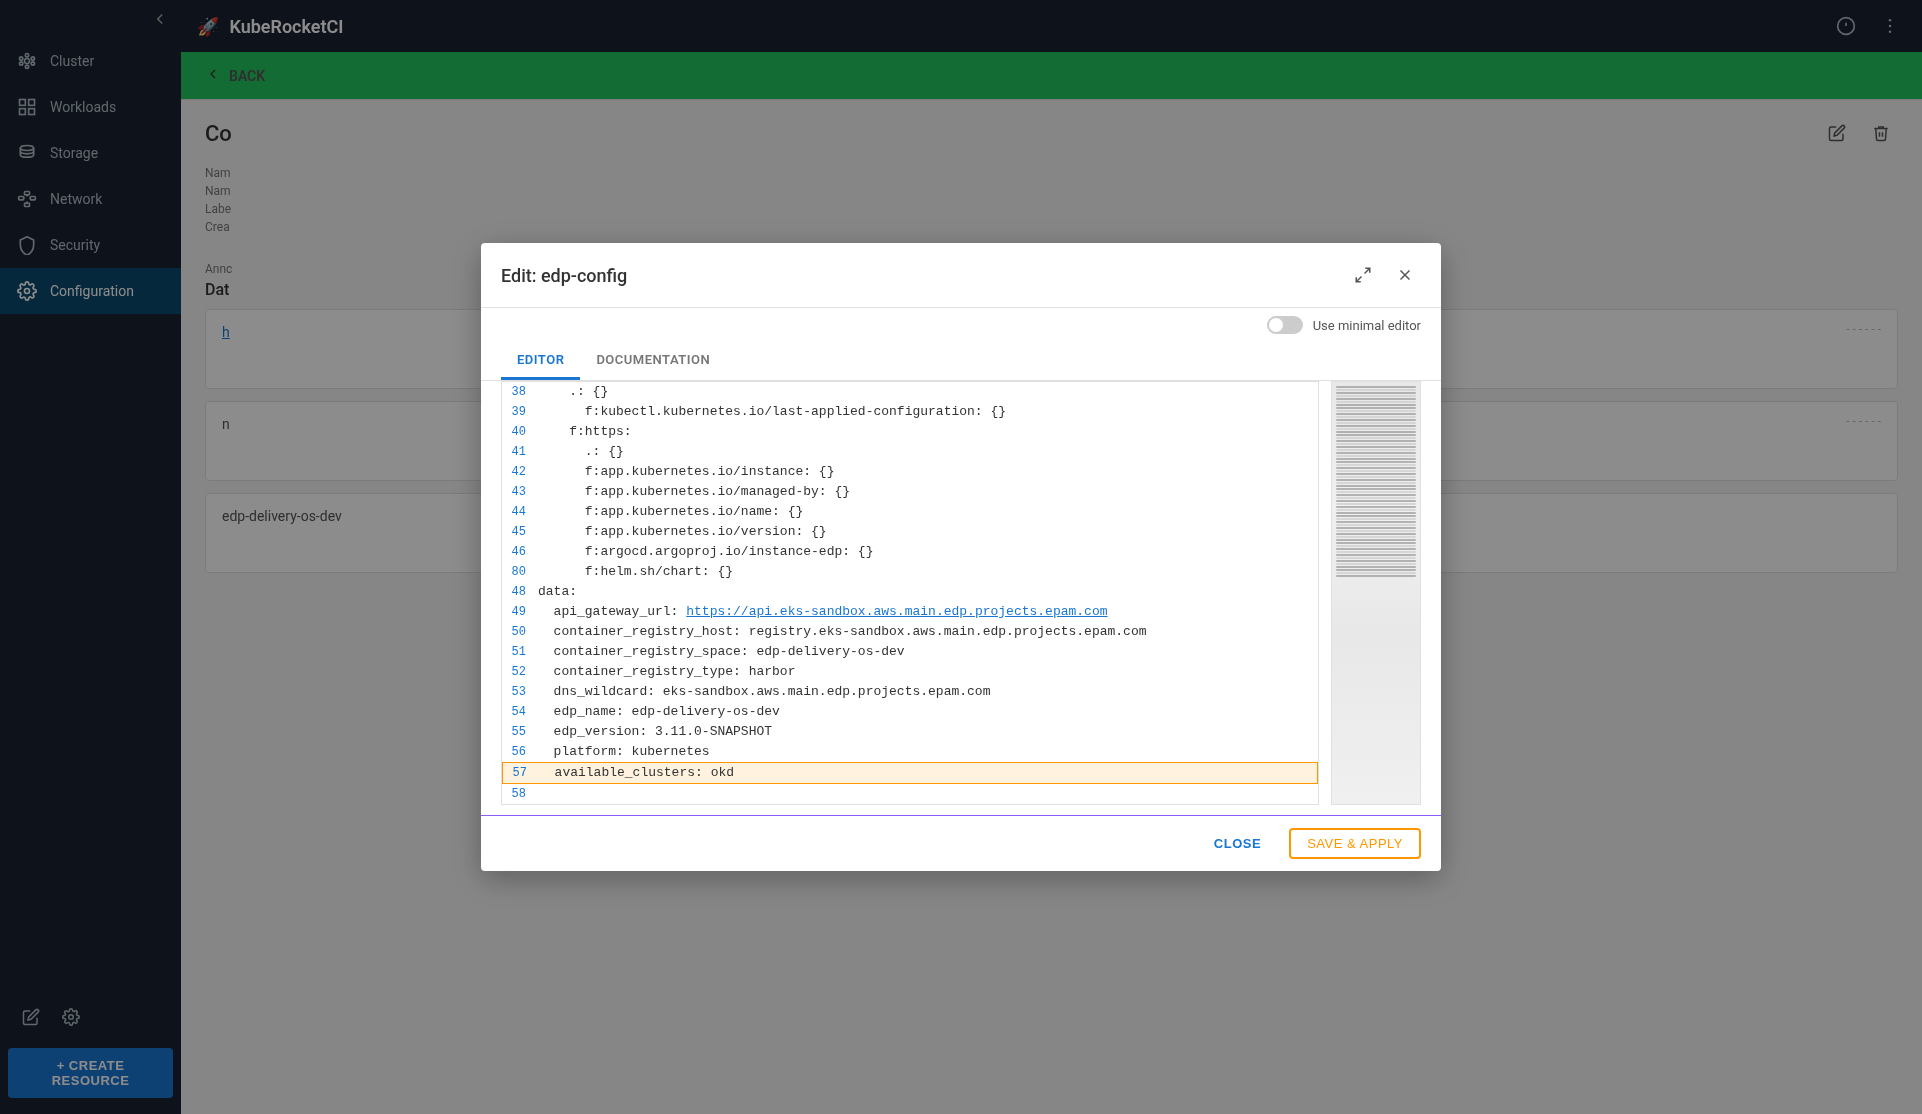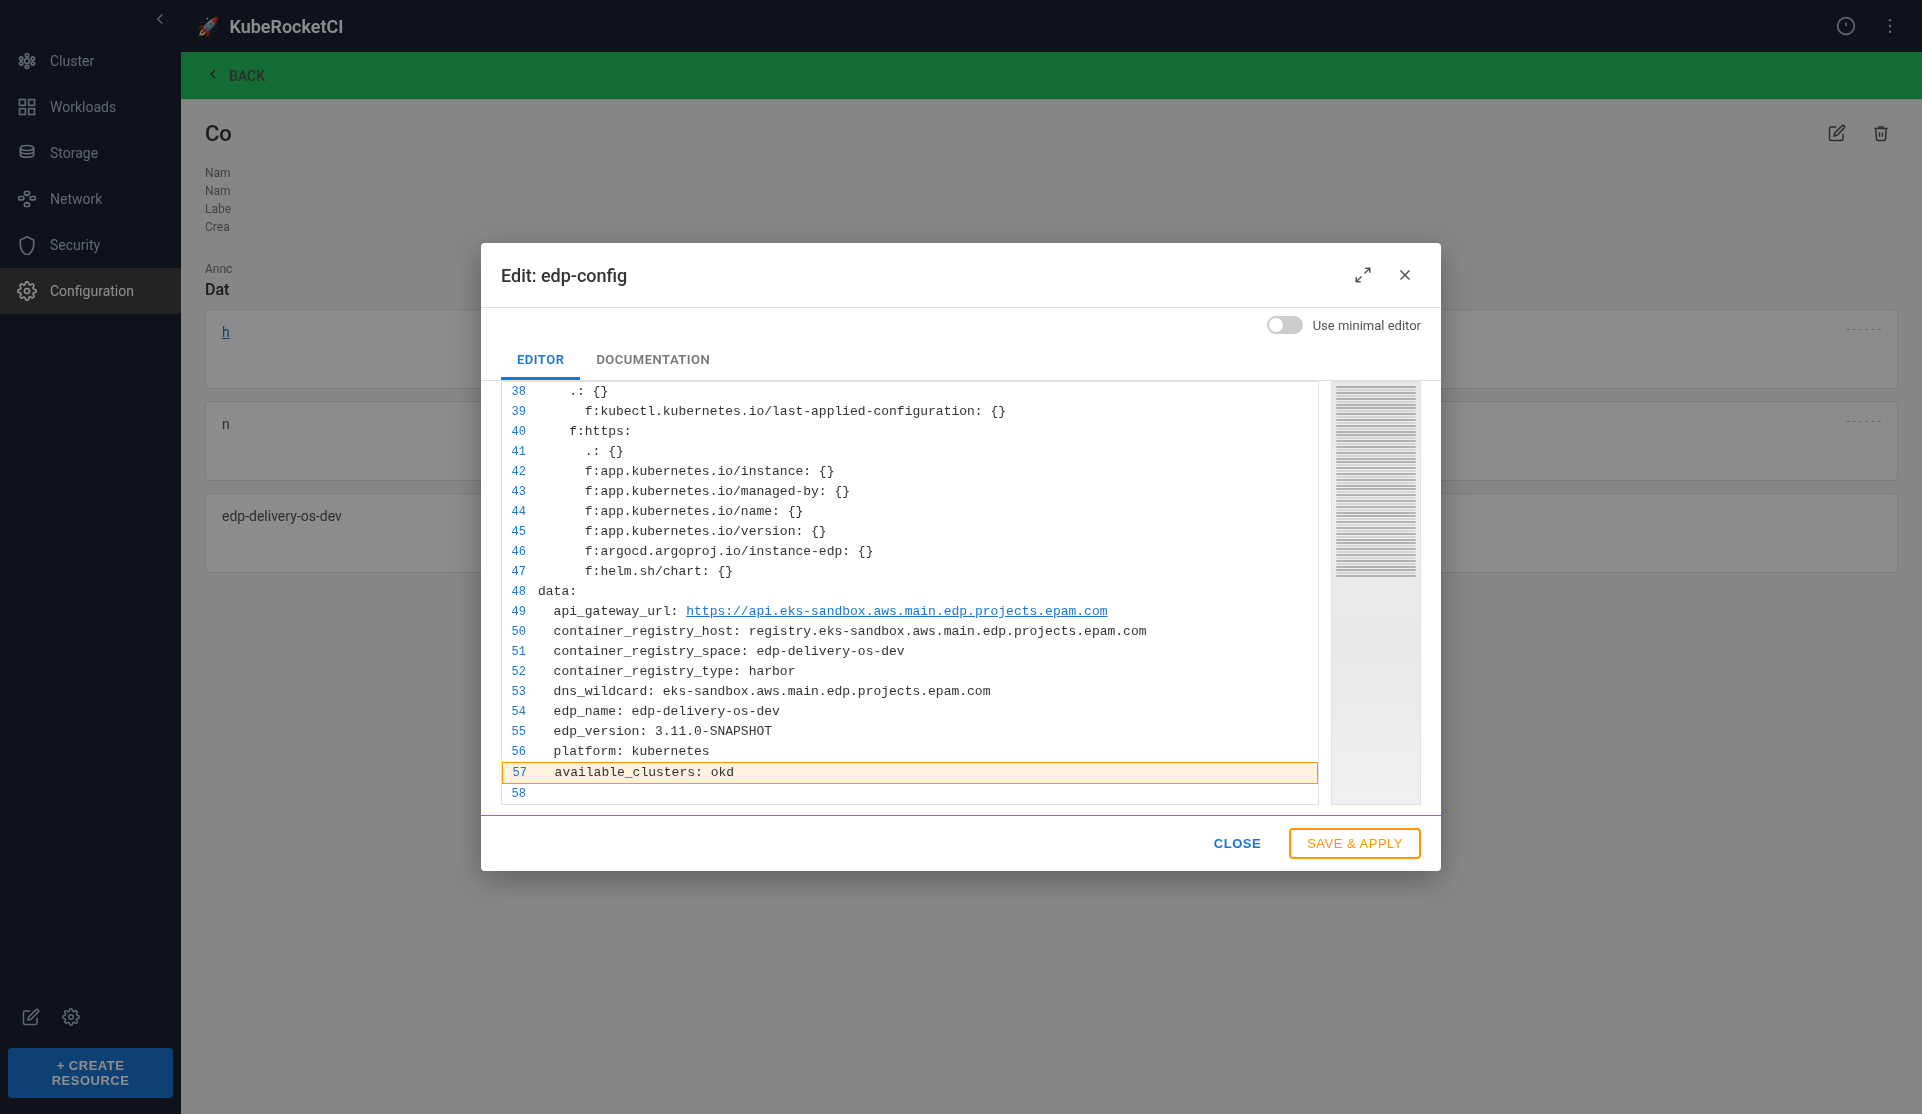--- a/index.html
+++ b/index.html
@@ -23,21 +23,21 @@
     .sidebar-toggle svg { color: #aaa; }
     .sidebar-item {
       display: flex;
       align-items: center;
       padding: 12px 16px;
       cursor: pointer;
       color: #b0bec5;
       font-size: 14px;
       gap: 12px;
     }
-    .sidebar-item.active { background: #404040; color: #fff; }
+    .sidebar-item.active { background: #0c4a6e; color: #fff; }
     .sidebar-item .icon { width: 22px; height: 22px; display: flex; align-items: center; justify-content: center; flex-shrink: 0; }
     .sidebar-bottom {
       margin-top: auto;
       padding: 16px;
       display: flex;
       align-items: center;
       gap: 10px;
     }
     .sidebar-bottom .icon-btn {
       color: #b0bec5;
@@ -627,21 +627,21 @@
           </div>
           <div class="code-line">
             <span class="line-num">45</span>
             <span class="line-content">      f:app.kubernetes.io/version: {}</span>
           </div>
           <div class="code-line">
             <span class="line-num">46</span>
             <span class="line-content">      f:argocd.argoproj.io/instance-edp: {}</span>
           </div>
           <div class="code-line">
-            <span class="line-num">47</span>
+            <span class="line-num">80</span>
             <span class="line-content">      f:helm.sh/chart: {}</span>
           </div>
           <div class="code-line">
             <span class="line-num">48</span>
             <span class="line-content">data:</span>
           </div>
           <div class="code-line">
             <span class="line-num">49</span>
             <span class="line-content">  api_gateway_url: <a href="#">https://api.eks-sandbox.aws.main.edp.projects.epam.com</a></span>
           </div>

